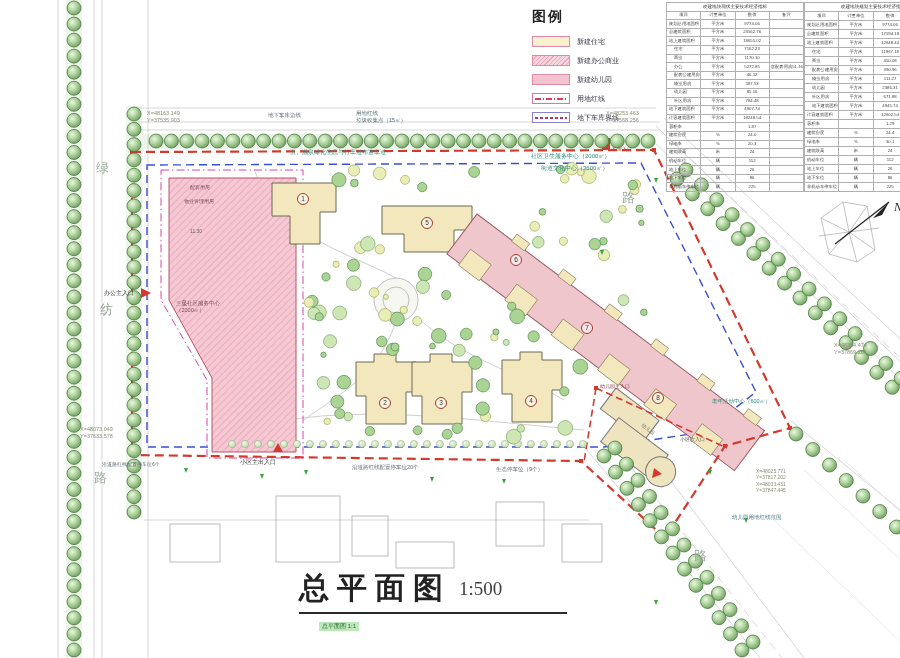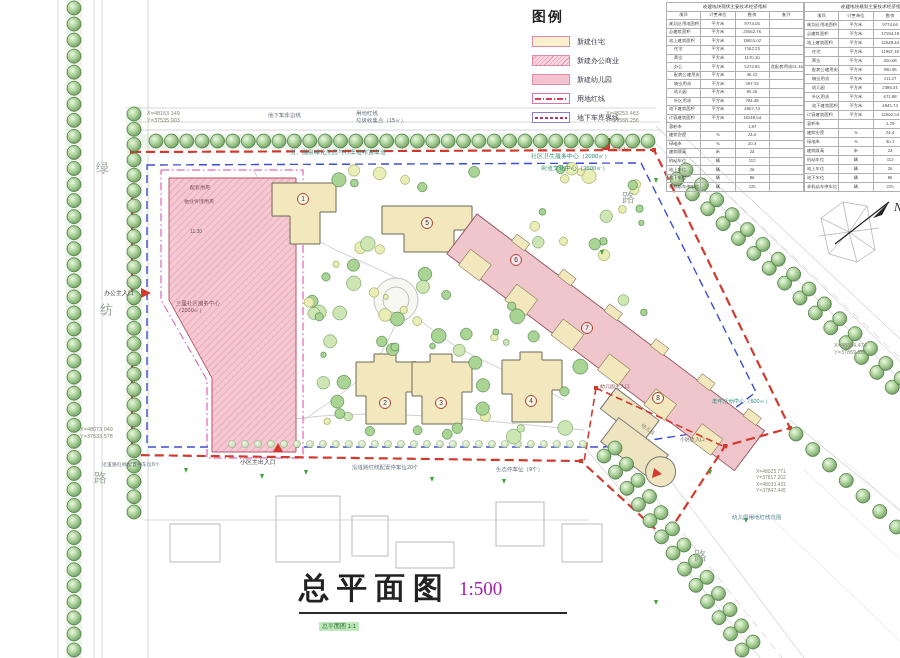--- a/index.html
+++ b/index.html
@@ -33,21 +33,21 @@
   #ind table{border-collapse:collapse;width:50%;table-layout:fixed;}
   #ind td{border:0.5px solid #b0b0b0;font-size:4.3px;line-height:1.6;color:#444;
           padding:0 1px;text-align:center;overflow:hidden;white-space:nowrap;height:7.6px;}
   #ind td.item{text-align:left;padding-left:2px;}
   #ind td.ind1{padding-left:7px;}
   #ind td.tt{font-size:4.6px;color:#333;text-align:center;}
   
   #title{position:absolute;left:255px;top:568px;width:280px;}
   #title .row{display:flex;align-items:center;}
   #title .main{font-family:"Liberation Serif",serif;font-size:30px;color:#222;letter-spacing:8px;font-weight:bold;}
-  #title .scale{font-family:"Liberation Serif",serif;font-size:19px;color:#a21caf;margin-left:8px;}
+  #title .scale{font-family:"Liberation Serif",serif;font-size:19px;color:#404040;margin-left:8px;}
   #title .ul{height:0;border-top:2px solid #2a2a2a;margin-top:3px;width:268px;}
   #title .sub{display:inline-block;margin:3px 0 0 20px;font-size:6px;color:#2a6a2a;background:#bde8bb;padding:0 3px;}
 </style>
 </head>
 <body>
 
 <div id="canvas">
 
   <svg id="plan-svg" width="900" height="658" viewBox="0 0 900 658" xmlns="http://www.w3.org/2000/svg">
     <defs>

